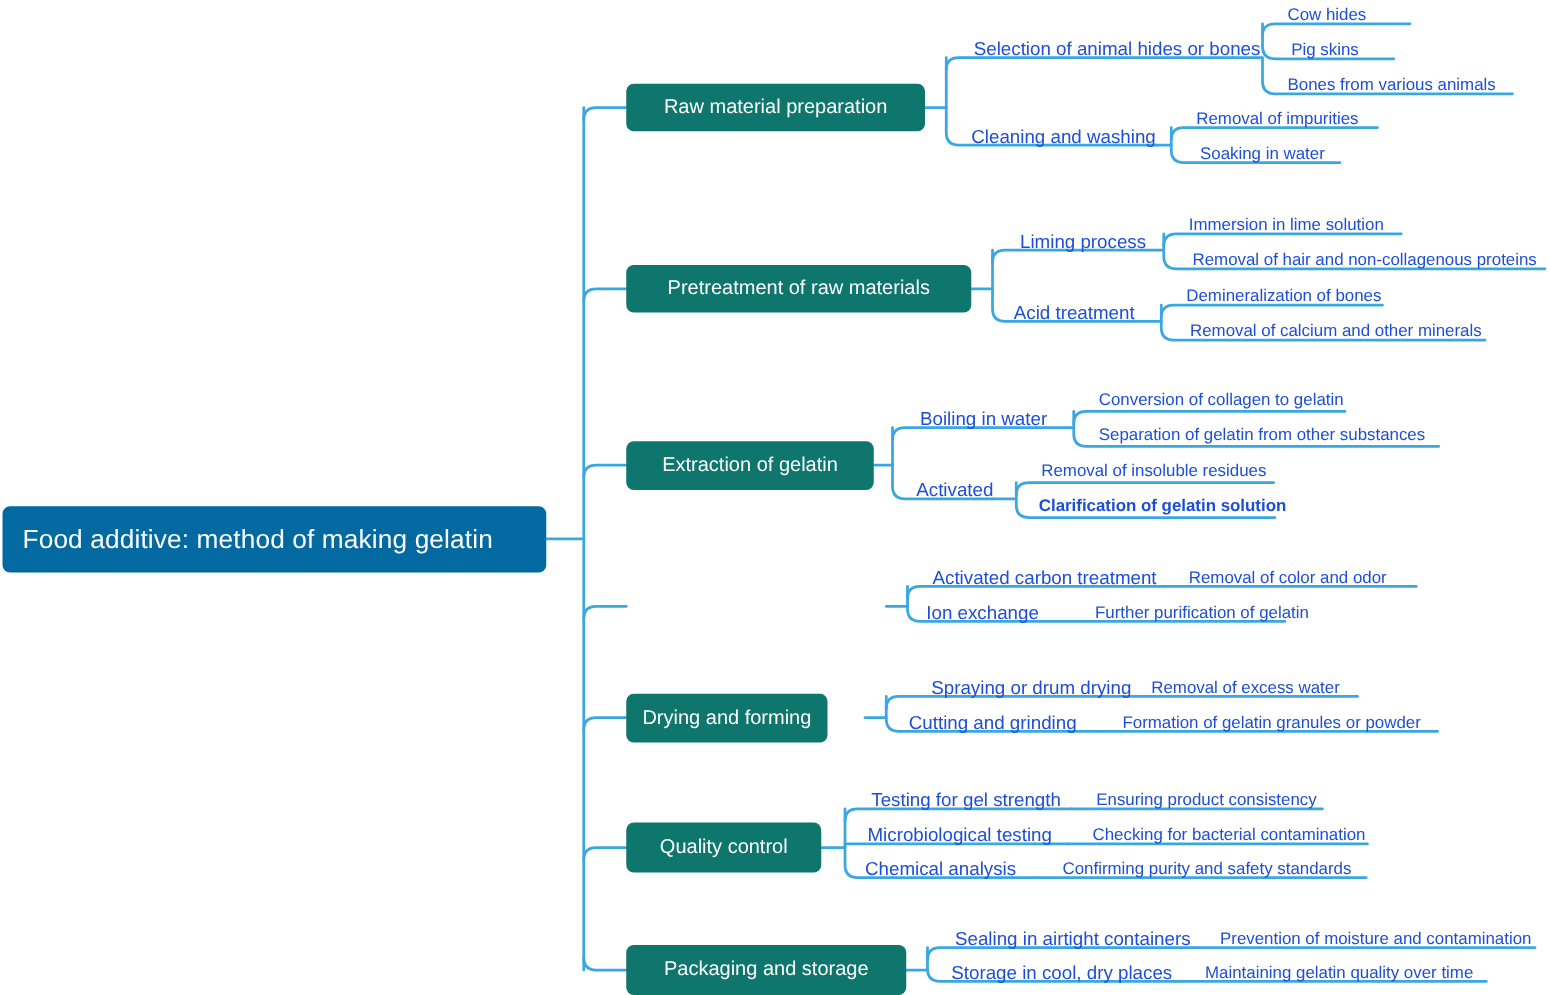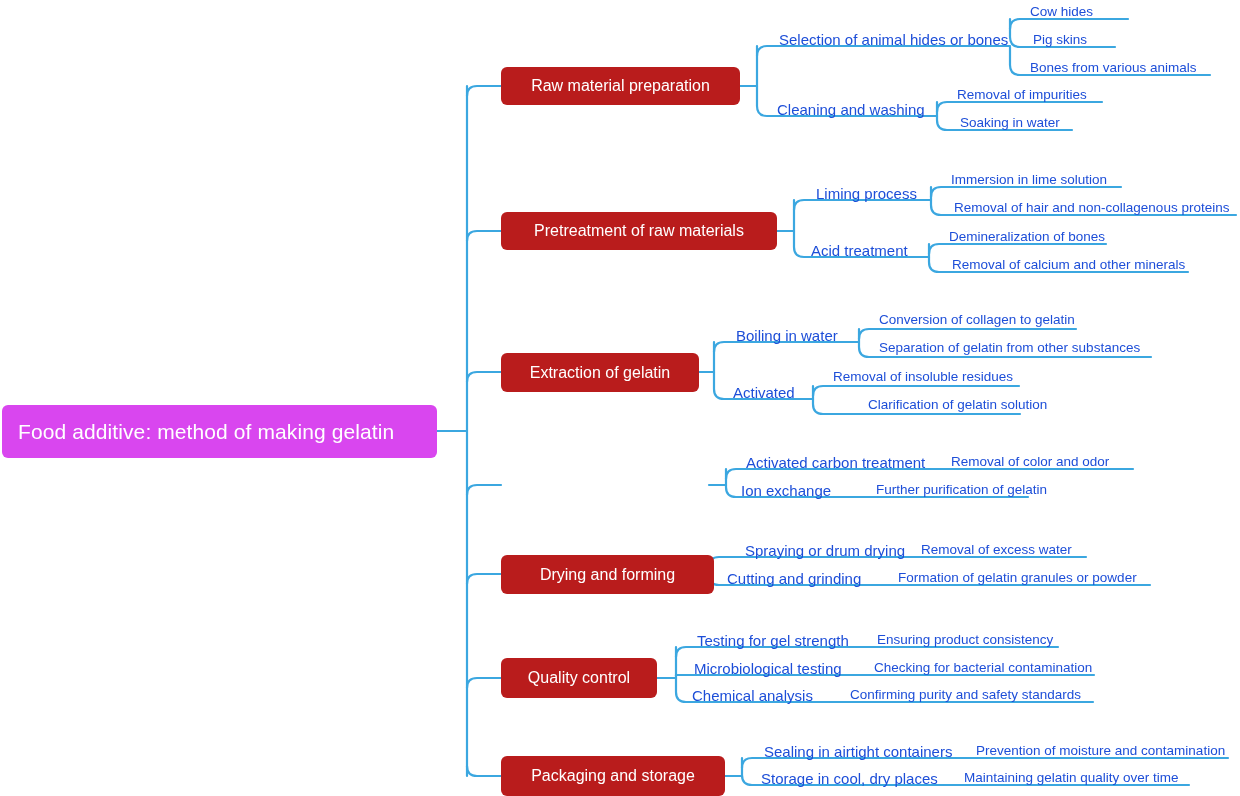--- a/index.html
+++ b/index.html
@@ -28,36 +28,36 @@
   }
 
   
   .root-node {
     position: absolute;
     box-sizing: border-box;
     display: flex;
     align-items: center;
     border-radius: 6px;
     color: #ffffff;
-    background: #d946ef;
+    background: #0369a1;
     font-size: 21px;
     padding: 0 16px;
     white-space: nowrap;
     letter-spacing: 0.1px;
   }
 
   
   .l2-node {
     position: absolute;
     box-sizing: border-box;
     display: flex;
     align-items: center;
     justify-content: center;
     border-radius: 6px;
-    background: #b91c1c;
+    background: #0f766e;
     color: #ffffff;
     font-size: 16px;
     padding: 0 14px;
     white-space: nowrap;
   }
 
   
   .l3-label, .l4-label {
     position: absolute;
     white-space: nowrap;
@@ -160,21 +160,21 @@
 
   <div class="l2-node" style="left:501px; top:67px; width:239px; height:38px;">
     <span>Raw material preparation</span>
   </div>
   <div class="l2-node" style="left:501px; top:212px; width:276px; height:38px;">
     <span>Pretreatment of raw materials</span>
   </div>
   <div class="l2-node" style="left:501px; top:353px; width:198px; height:39px;">
     <span>Extraction of gelatin</span>
   </div>
-  <div class="l2-node" style="left:501px; top:555px; width:213px; height:39px;">
+  <div class="l2-node" style="left:501px; top:555px; width:161px; height:39px;">
     <span>Drying and forming</span>
   </div>
   <div class="l2-node" style="left:501px; top:658px; width:156px; height:40px;">
     <span>Quality control</span>
   </div>
   <div class="l2-node" style="left:501px; top:756px; width:224px; height:40px;">
     <span>Packaging and storage</span>
   </div>
 
   <div class="l3-label" style="left:779px; top:32px;">Selection of animal hides or bones</div>
@@ -206,21 +206,21 @@
   <div class="l4-label" style="left:960px; top:116px;">Soaking in water</div>
 
   <div class="l4-label" style="left:951px; top:173px;">Immersion in lime solution</div>
   <div class="l4-label" style="left:954px; top:201px;">Removal of hair and non-collagenous proteins</div>
   <div class="l4-label" style="left:949px; top:230px;">Demineralization of bones</div>
   <div class="l4-label" style="left:952px; top:258px;">Removal of calcium and other minerals</div>
 
   <div class="l4-label" style="left:879px; top:313px;">Conversion of collagen to gelatin</div>
   <div class="l4-label" style="left:879px; top:341px;">Separation of gelatin from other substances</div>
   <div class="l4-label" style="left:833px; top:370px;">Removal of insoluble residues</div>
-  <div class="l4-label" style="left:868px; top:398px;">Clarification of gelatin solution</div>
+  <div class="l4-label" style="left:831px; top:398px;font-weight:bold;">Clarification of gelatin solution</div>
 
   <div class="l4-label" style="left:951px; top:455px;">Removal of color and odor</div>
   <div class="l4-label" style="left:876px; top:483px;">Further purification of gelatin</div>
 
   <div class="l4-label" style="left:921px; top:543px;">Removal of excess water</div>
   <div class="l4-label" style="left:898px; top:571px;">Formation of gelatin granules or powder</div>
 
   <div class="l4-label" style="left:877px; top:633px;">Ensuring product consistency</div>
   <div class="l4-label" style="left:874px; top:661px;">Checking for bacterial contamination</div>
   <div class="l4-label" style="left:850px; top:688px;">Confirming purity and safety standards</div>

